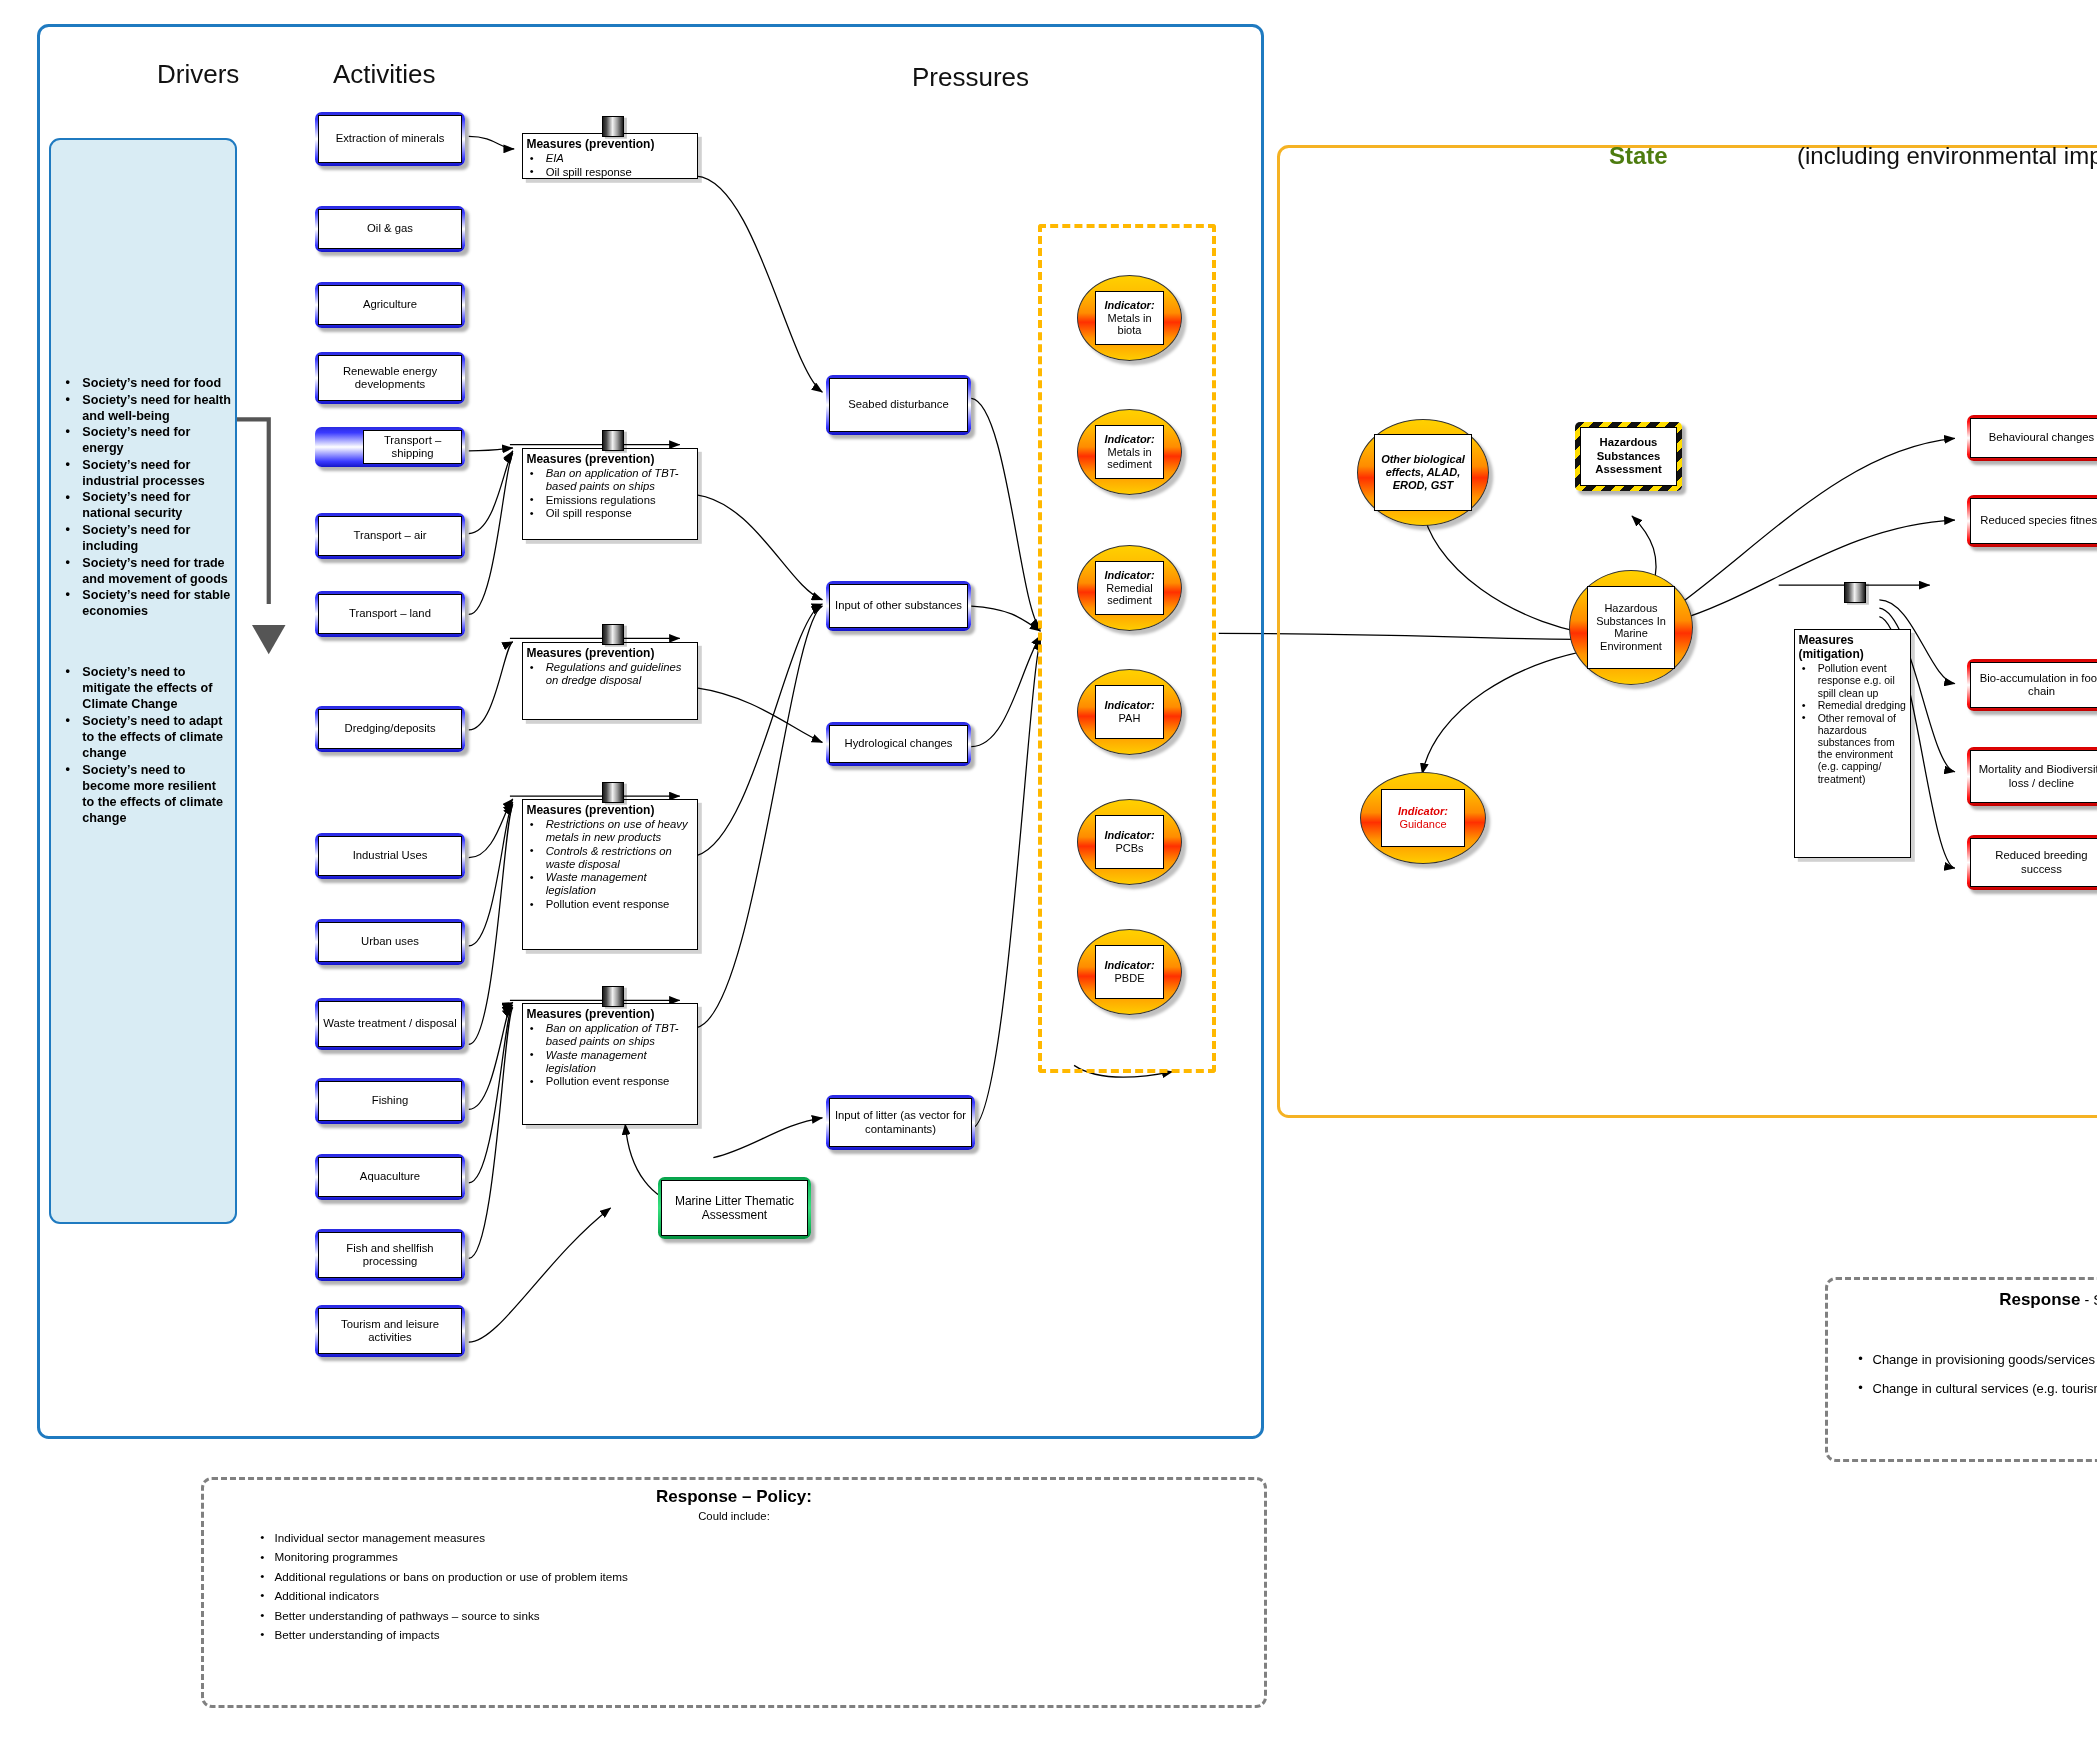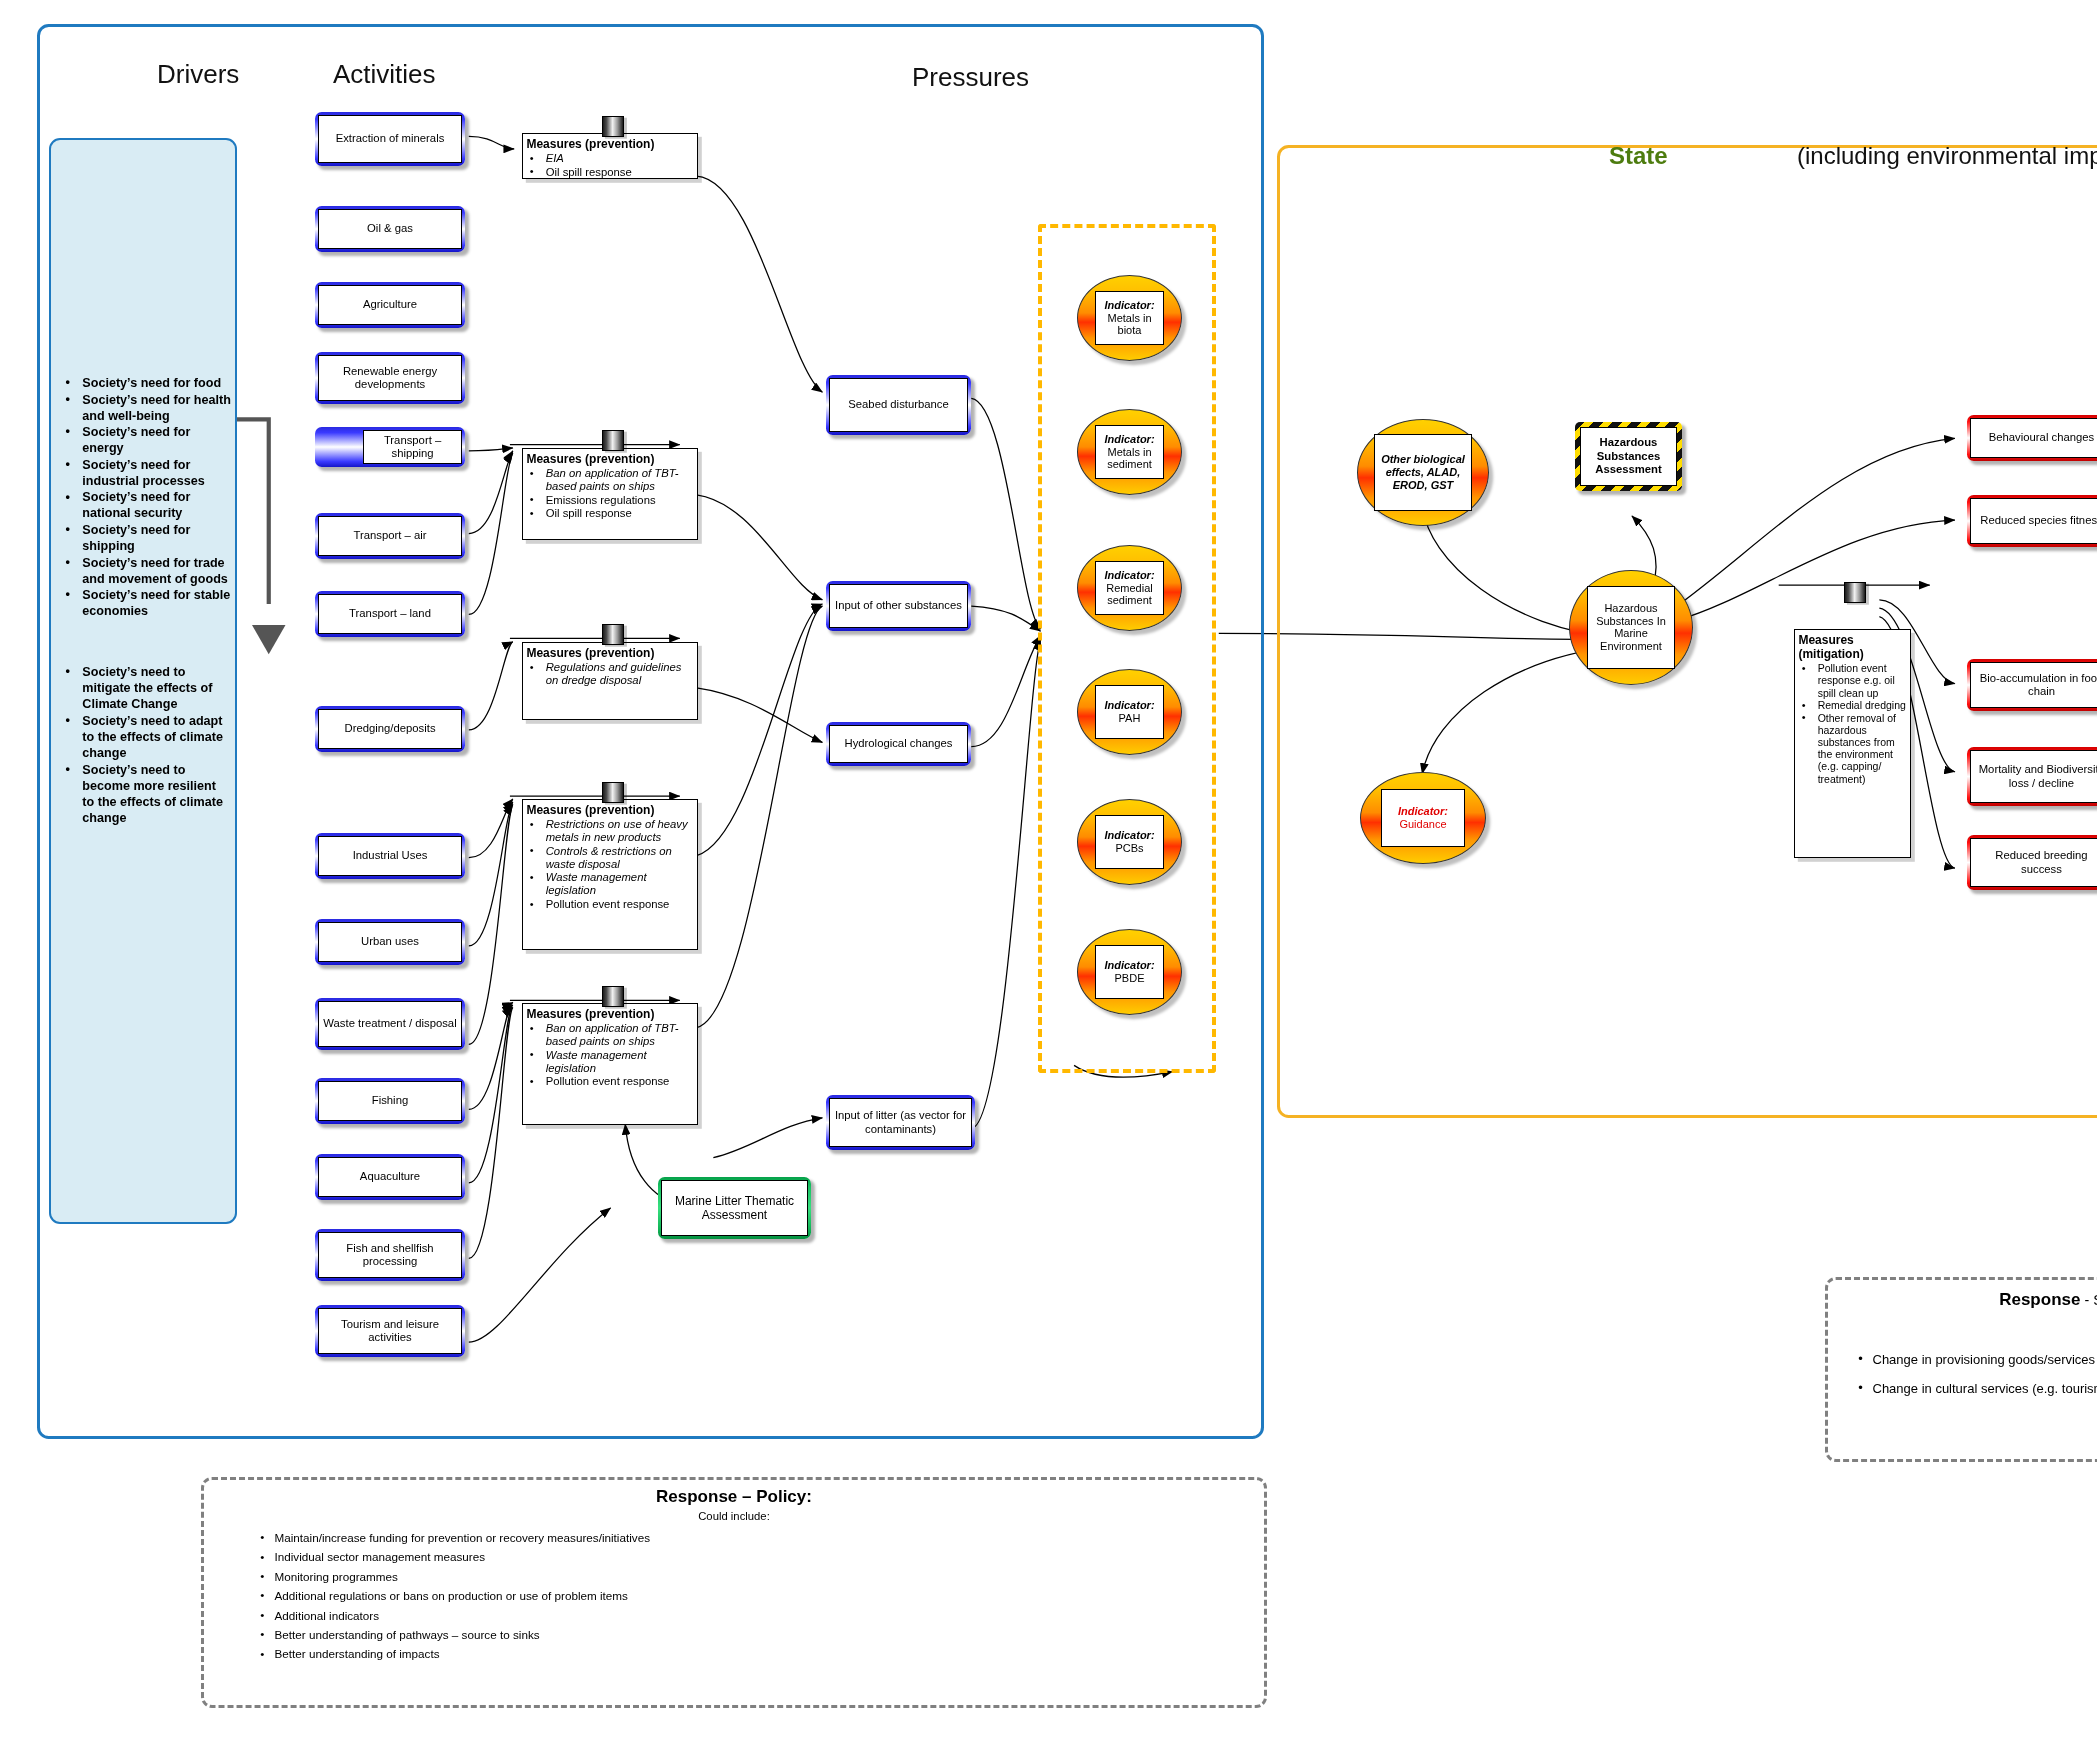--- a/index.html
+++ b/index.html
@@ -180,21 +180,21 @@
   <div class="col-title" style="left:333px;top:59px;">Activities</div>
   <div class="col-title" style="left:912px;top:62px;">Pressures</div>
 
   <div class="drivers-box" style="left:49px;top:138px;width:188px;height:1086px;"></div>
   <ul class="drivers-list" id="drivers-list" style="left:63px;top:375px;width:168px;">
       <li>Society’s need for food</li>
       <li>Society’s need for health and well-being</li>
       <li>Society’s need for energy</li>
       <li>Society’s need for industrial processes</li>
       <li>Society’s need for national security</li>
-      <li>Society’s need for shipping</li>
+      <li>Society’s need for including</li>
       <li>Society’s need for trade and movement of goods</li>
       <li>Society’s need for stable economies</li>
       <li class="spacer"></li>
       <li>Society’s need to mitigate the effects of Climate Change</li>
       <li>Society’s need to adapt to the effects of climate change</li>
       <li>Society’s need to become more resilient to the effects of climate change</li>
     </ul>
 
   <div id="activity-boxes">
       <div class="bbox" style="left: 315px; top: 112px; width: 150px; height: 54px;">
@@ -400,21 +400,20 @@
       </div>
       <div class="rbox" style="left: 1967px; top: 835px; width: 149px; height: 55px;">
         <div class="inner">Reduced breeding success</div>
       </div>
     </div>
 
   <div class="dashbox" style="left:201px;top:1477px;width:1066px;height:231px;"></div>
   <div class="dash-title" style="left:201px;top:1487px;width:1066px;">Response – Policy:</div>
   <div class="dash-sub" style="left:201px;top:1510px;width:1066px;">Could include:</div>
   <ul class="dash-list tight" id="policy-list" style="left:256px;top:1530px;width:965px;">
-      <li>Maintain/increase funding for prevention or recovery measures/initiatives</li>
       <li>Individual sector management measures</li>
       <li>Monitoring programmes</li>
       <li>Additional regulations or bans on production or use of problem items</li>
       <li>Additional indicators</li>
       <li>Better understanding of pathways – source to sinks</li>
       <li>Better understanding of impacts</li>
     </ul>
 
   <div class="dashbox" style="left:1825px;top:1277px;width:579px;height:185px;"></div>
   <div class="dash-title" style="left:1825px;top:1290px;width:579px;">

